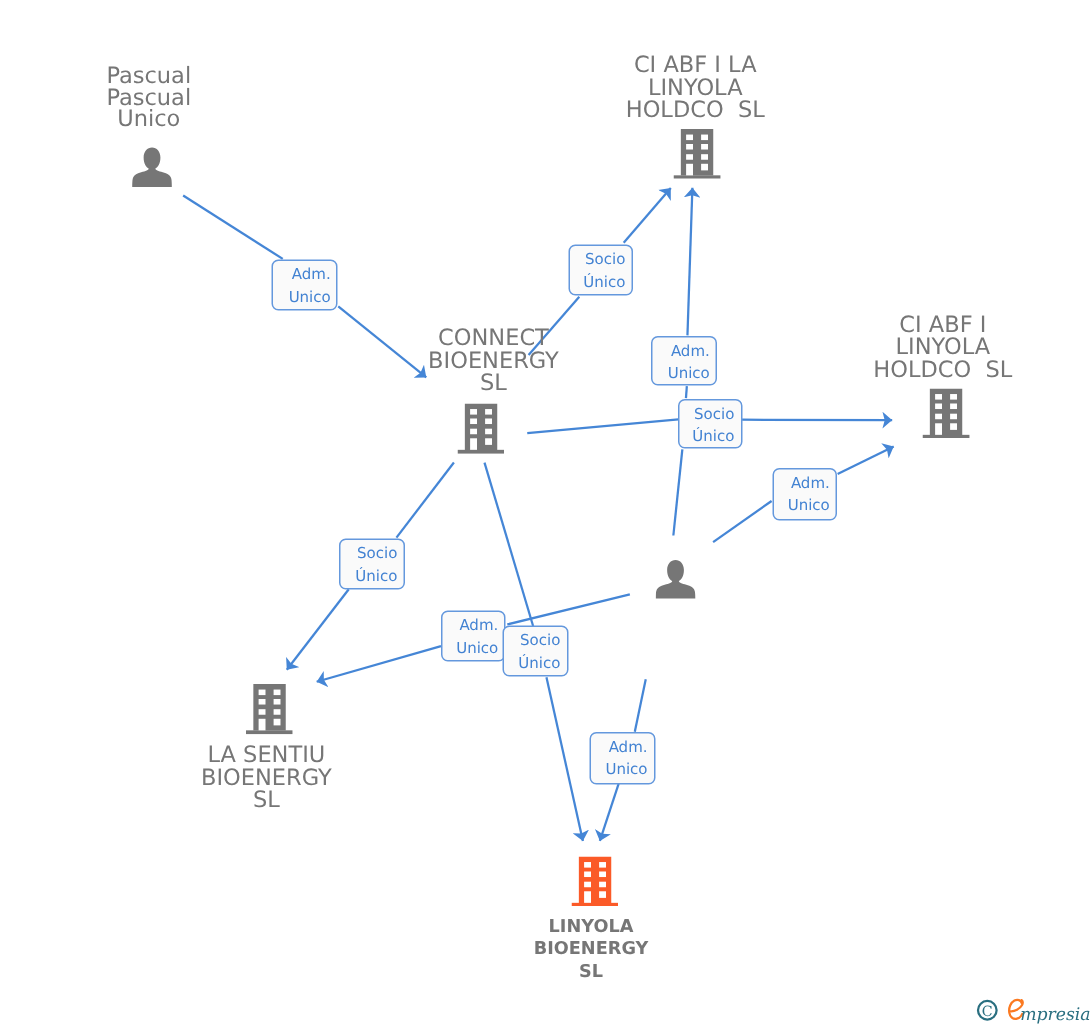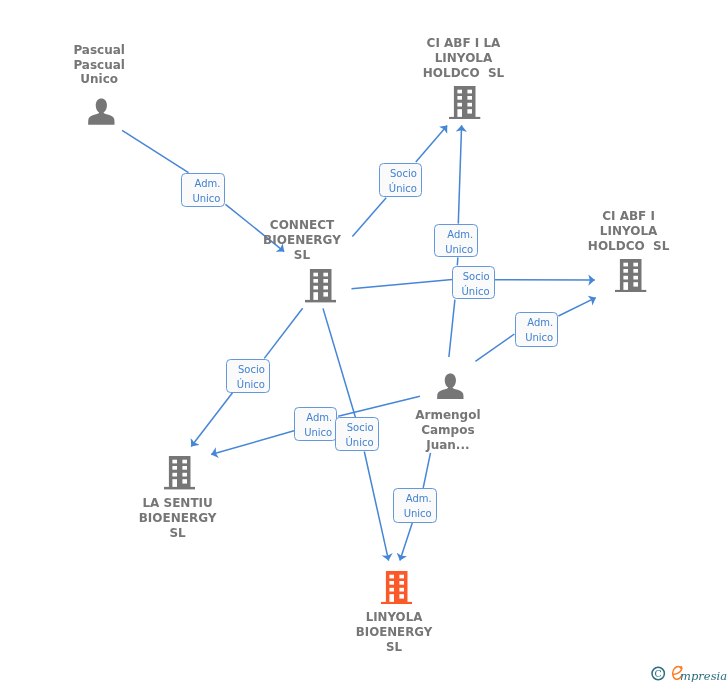--- a/index.html
+++ b/index.html
@@ -1,22 +1,22 @@
 <!DOCTYPE html>
 <html><head>
 <meta charset="utf-8">
 <style>
   html,body{margin:0;padding:0;background:#ffffff;}
   body{width:728px;height:685px;overflow:hidden;font-family:"DejaVu Sans",sans-serif;
        -webkit-font-smoothing:antialiased;}
   #stage{position:relative;width:728px;height:685px;background:#fff;}
   #edge-layer{position:absolute;left:0;top:0;}
   .node-icon{position:absolute;line-height:0;font-size:0;}
-  .node-label{position:absolute;text-align:center;font-size:12px;line-height:14.9px;
-    color:#767676;white-space:pre;font-weight:bold;}
+  .node-label{position:absolute;text-align:center;font-size:15px;line-height:14.9px;
+    color:#767676;white-space:pre;}
   .node-label.focus{font-size:11.8px;font-weight:bold;line-height:15.1px;}
   .node-label span{display:block;}
   .elabel{position:absolute;box-sizing:border-box;border:1.4px solid #6498dd;border-radius:4.5px;
     background:#fafafa;font-size:10px;color:#4282d2;text-align:right;white-space:pre;padding-top:3.2px;padding-right:4px;}
   .elabel span{display:block;height:14.9px;line-height:14.9px;}
   .brand{position:absolute;line-height:0;}
 </style>
 </head>
 <body>
 
@@ -77,42 +77,41 @@
           <rect x="8.4" y="3.7" width="4.6" height="3.7"></rect>
           <rect x="8.4" y="10.0" width="4.6" height="3.7"></rect>
           <rect x="8.4" y="16.8" width="4.6" height="3.7"></rect>
           <rect x="18.4" y="3.7" width="4.6" height="3.7"></rect>
           <rect x="18.4" y="10.0" width="4.6" height="3.7"></rect>
           <rect x="18.4" y="16.8" width="4.6" height="3.7"></rect>
           <rect x="8.4" y="23.2" width="4.6" height="7.7"></rect>
           <rect x="18.4" y="23.2" width="4.6" height="4.4"></rect>
         </g>
       </svg></div>
-<div class="node-label" style="left:302px;top:218.4px;transform:translateX(-50%);text-align:center;"><span>CONNECT</span><span>BIOENERGY</span><span>SL</span></div>
+<div class="node-label" style="left:329px;top:218.4px;transform:translateX(-50%);text-align:center;"><span>CONNECT</span><span>BIOENERGY</span><span>SL</span></div>
 <div class="node-icon" style="left:615.4px;top:259.0px;"><svg width="31.3" height="33.4" viewBox="0 0 31.3 33.4">
         <g fill="#767676">
           <rect x="4.9" y="0" width="21.6" height="31.0"></rect>
           <rect x="0" y="30.9" width="31.3" height="2.5"></rect>
         </g>
         <g fill="#ffffff">
           <rect x="8.4" y="3.7" width="4.6" height="3.7"></rect>
           <rect x="8.4" y="10.0" width="4.6" height="3.7"></rect>
           <rect x="8.4" y="16.8" width="4.6" height="3.7"></rect>
           <rect x="18.4" y="3.7" width="4.6" height="3.7"></rect>
           <rect x="18.4" y="10.0" width="4.6" height="3.7"></rect>
           <rect x="18.4" y="16.8" width="4.6" height="3.7"></rect>
           <rect x="8.4" y="23.2" width="4.6" height="7.7"></rect>
           <rect x="18.4" y="23.2" width="4.6" height="4.4"></rect>
         </g>
       </svg></div>
 <div class="node-label" style="left:628.6px;top:208.9px;transform:translateX(-50%);"><span>CI ABF I</span><span>LINYOLA</span><span>HOLDCO  SL</span></div>
 <div class="node-icon" style="left:437.0px;top:372.5px;"><svg width="26.6" height="26.9" viewBox="0 0 26.6 26.9">
         <path fill="#767676" d="M13.35,0.4 C10.2,0.4 7.75,3.1 7.75,7.0 C7.75,11.0 9.6,13.8 11.15,14.4 L10.9,15.0 C9.9,16.0 6.8,16.6 4.1,17.5 C2.1,18.3 0.85,19.7 0.48,21.1 C0.18,22.4 0.15,25.3 0.15,26.7 L26.55,26.7 C26.55,25.3 26.52,22.4 26.22,21.1 C25.85,19.7 24.6,18.3 22.6,17.5 C19.9,16.6 16.8,16.0 15.8,15.0 L15.55,14.4 C17.1,13.8 18.95,11.0 18.95,7.0 C18.95,3.1 16.5,0.4 13.35,0.4 Z"></path>
       </svg></div>
-<div class="node-label" style="left:447.9px;top:407.8px;transform:translateX(-50%);"><span>Armengol</span><span>Campos</span><span>Juan...</span></div>
 <div class="node-icon" style="left:164.0px;top:456.3px;"><svg width="31.3" height="33.4" viewBox="0 0 31.3 33.4">
         <g fill="#767676">
           <rect x="4.9" y="0" width="21.6" height="31.0"></rect>
           <rect x="0" y="30.9" width="31.3" height="2.5"></rect>
         </g>
         <g fill="#ffffff">
           <rect x="8.4" y="3.7" width="4.6" height="3.7"></rect>
           <rect x="8.4" y="10.0" width="4.6" height="3.7"></rect>
           <rect x="8.4" y="16.8" width="4.6" height="3.7"></rect>
           <rect x="18.4" y="3.7" width="4.6" height="3.7"></rect>

